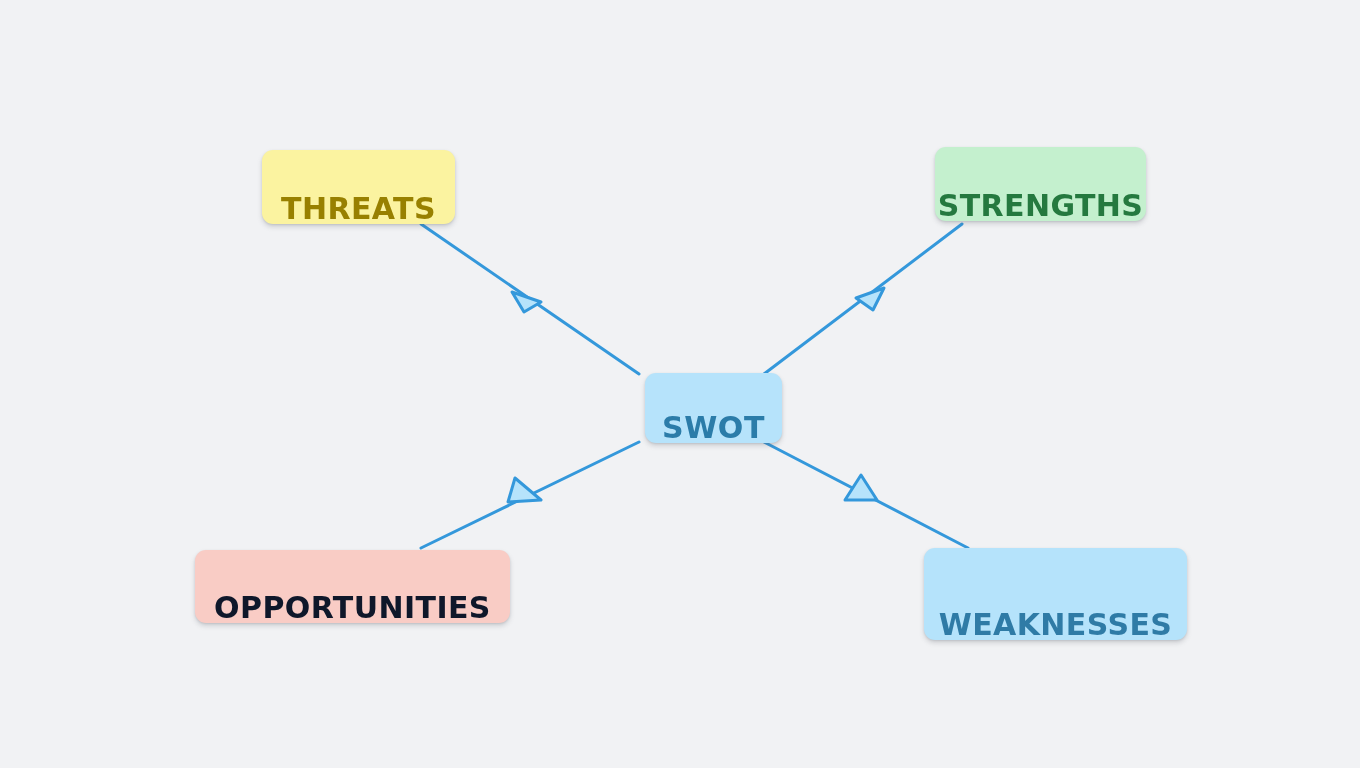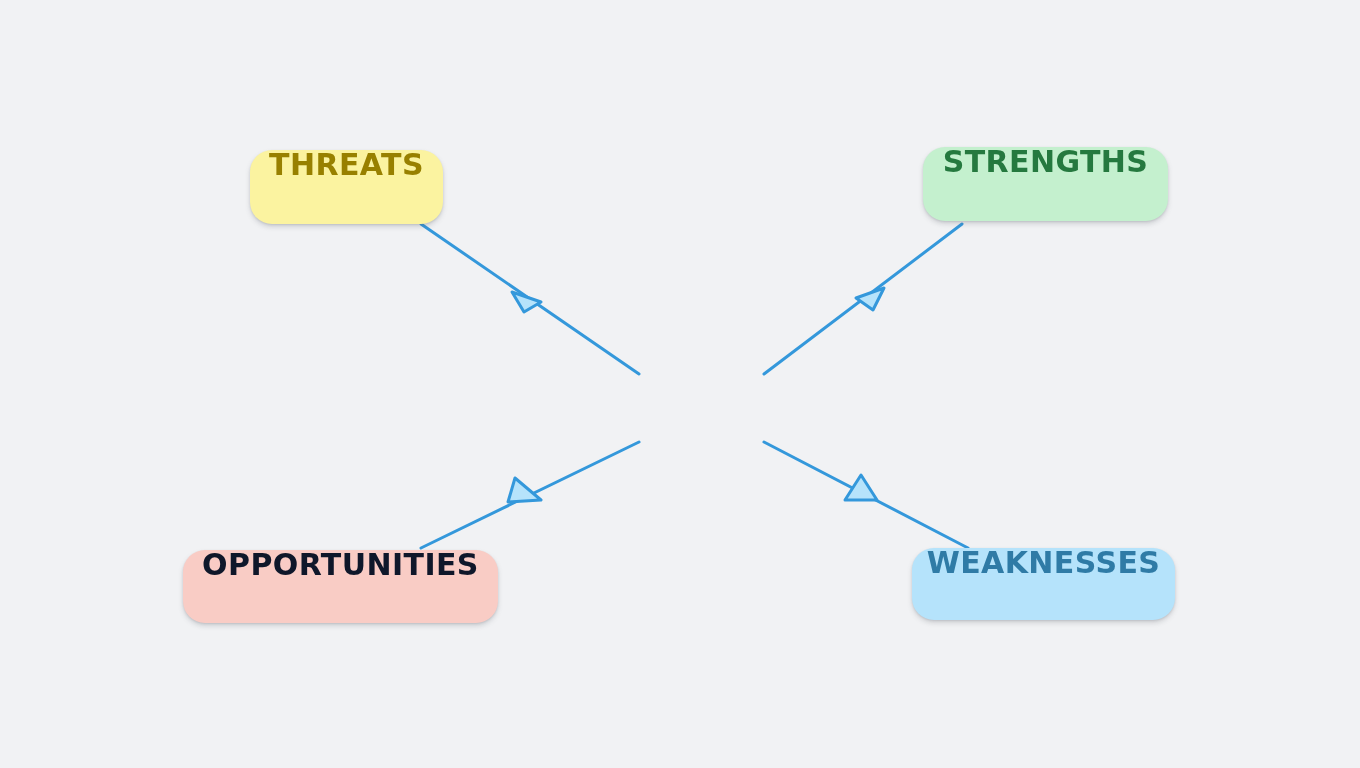--- a/index.html
+++ b/index.html
@@ -21,29 +21,30 @@
   #edge-layer {
     position: absolute;
     left: 0;
     top: 0;
     width: 1360px;
     height: 768px;
   }
   .node {
     position: absolute;
     display: flex;
-    align-items: flex-start;
+    align-items: flex-end;
     justify-content: center;
-    border-radius: 22px;
+    border-radius: 11px;
     box-sizing: border-box;
     letter-spacing: 0.4px;
     white-space: nowrap;
     user-select: none;
     box-shadow: 0 3px 5px rgba(90, 95, 105, 0.22),
                 0 1px 2px rgba(90, 95, 105, 0.16);
+    margin-left: 12px;
   }
   .node-label {
     font-weight: bold;
     line-height: 1;
   }
   
   #node-swot {
     left: 633px;
     top: 373px;
     width: 137px;
@@ -64,21 +65,21 @@
     background: #fbf3a0;
   }
   #node-threats .node-label {
     color: #988000;
     font-size: 30px;
   }
   
   #node-strengths {
     left: 923px;
     top: 147px;
-    width: 245px;
+    width: 211px;
     height: 74px;
     background: #c4f0ce;
   }
   #node-strengths .node-label {
     color: #25793f;
     font-size: 30px;
   }
   
   #node-opportunities {
     left: 183px;
@@ -89,21 +90,21 @@
   }
   #node-opportunities .node-label {
     color: #0f172a;
     font-size: 30px;
   }
   
   #node-weaknesses {
     left: 912px;
     top: 548px;
     width: 263px;
-    height: 72px;
+    height: 92px;
     background: #b5e3fb;
   }
   #node-weaknesses .node-label {
     color: #2f7ba6;
     font-size: 30px;
   }
 </style>
 </head>
 <body>
 
@@ -133,20 +134,23 @@
   </svg>
 
   <div class="node" id="node-threats">
     <span class="node-label">THREATS</span>
   </div>
 
   <div class="node" id="node-strengths">
     <span class="node-label">STRENGTHS</span>
   </div>
 
+  <div class="node" id="node-swot">
+    <span class="node-label">SWOT</span>
+  </div>
 
   <div class="node" id="node-opportunities">
     <span class="node-label">OPPORTUNITIES</span>
   </div>
 
   <div class="node" id="node-weaknesses">
     <span class="node-label">WEAKNESSES</span>
   </div>
 
 </div>

